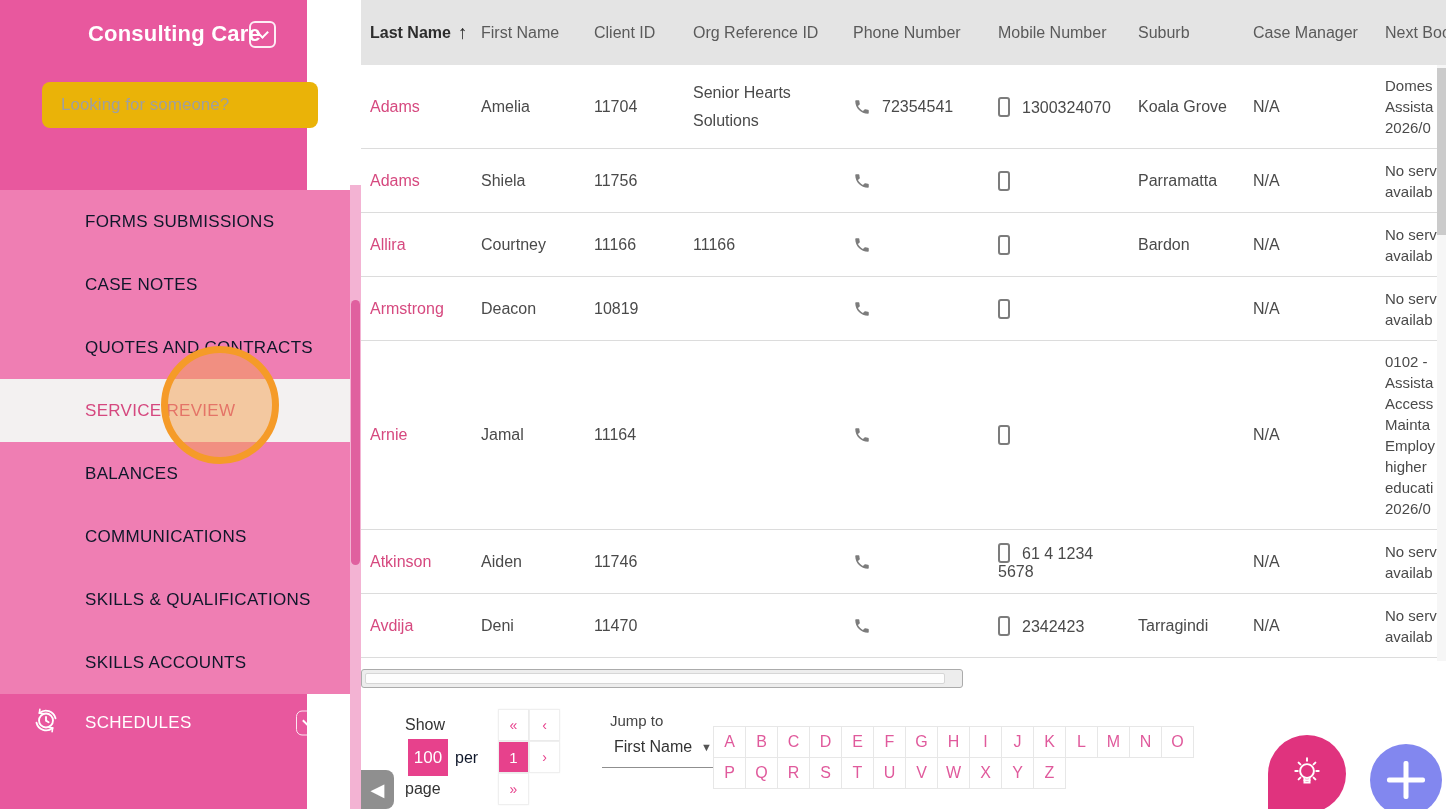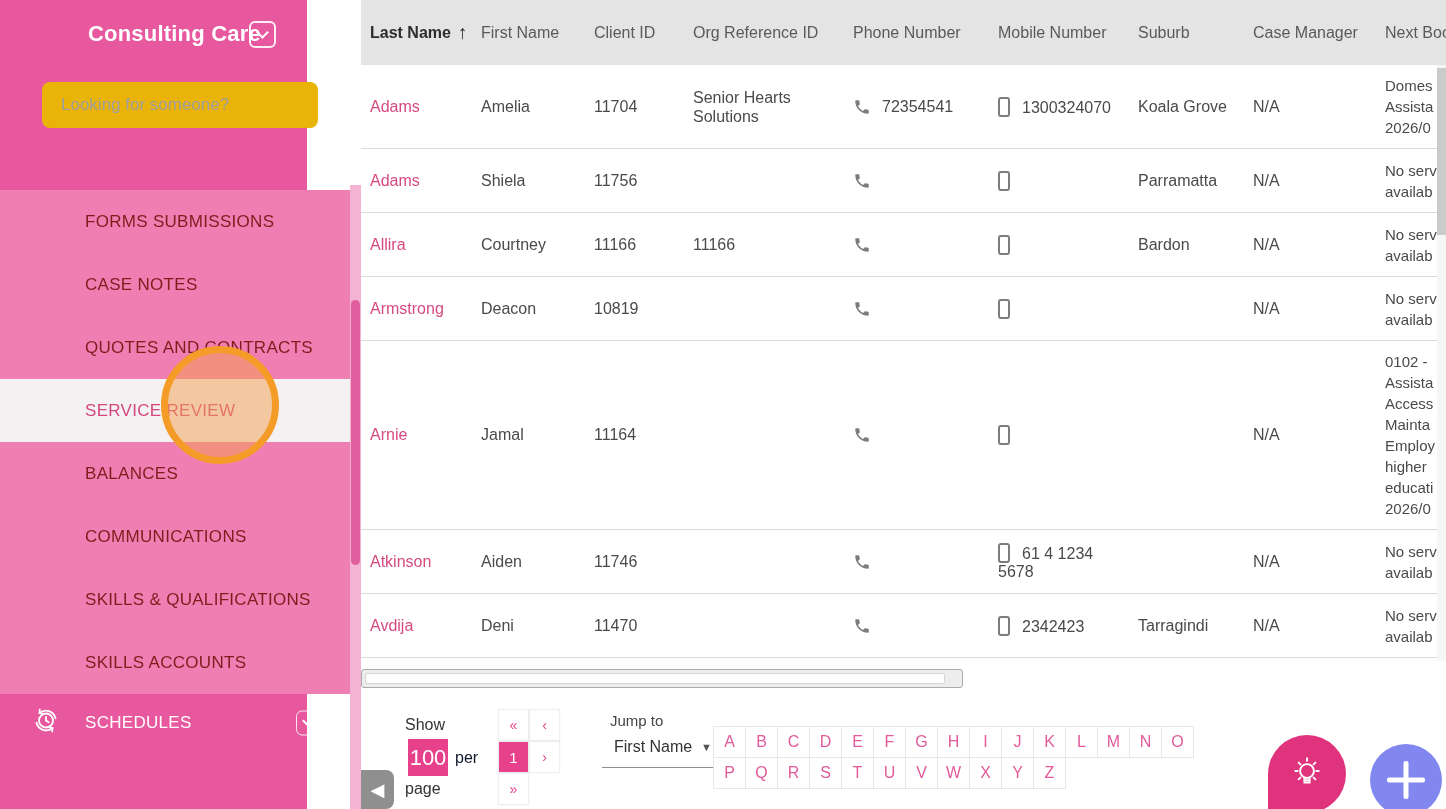--- a/index.html
+++ b/index.html
@@ -8,21 +8,21 @@
 
   
   .sidebar { position:absolute; left:0; top:0; width:307px; height:809px; background:#e8589e; }
   .sidebar-title { position:absolute; left:88px; top:21px; font-size:22px; font-weight:bold; color:#fff; letter-spacing:.2px; }
   .title-chev-box { position:absolute; left:249px; top:21px; width:27px; height:27px; border:2px solid rgba(255,255,255,.9); border-radius:6px; display:flex; align-items:center; justify-content:center; }
   .chev { width:9px; height:9px; border-left:2px solid #fff; border-bottom:2px solid #fff; transform:rotate(-45deg); margin-top:-4px; }
   .search-input { position:absolute; left:42px; top:82px; width:276px; height:46px; border:none; border-radius:8px; background:#eab308; padding:0 19px; font-size:17px; color:#555; font-family:"Liberation Sans", sans-serif; }
   .search-input::placeholder { color:#9f9f9f; }
 
   .submenu { position:absolute; left:0; top:190px; width:350px; background:#ef7eb3; }
-  .submenu-item { height:63px; display:flex; align-items:center; padding-left:85px; color:#7f1d1d; font-size:17px; letter-spacing:.3px; cursor:pointer; }
+  .submenu-item { height:63px; display:flex; align-items:center; padding-left:85px; color:#0f172a; font-size:17px; letter-spacing:.3px; cursor:pointer; }
   .submenu-item.selected { background:#f3f1f1; color:#d5487f; }
 
   .bottom-menu { position:absolute; left:0; top:694px; width:350px; }
   .bottom-item { height:57px; position:relative; display:flex; align-items:center; color:#fff; font-size:17px; letter-spacing:.3px; cursor:pointer; }
   .bottom-item .b-icon { position:absolute; left:31px; top:50%; transform:translateY(-50%); }
   .bottom-item .b-label { padding-left:85px; }
   .bottom-chev-box { position:absolute; right:29px; top:50%; transform:translateY(-50%); width:25px; height:25px; border:1.5px solid rgba(255,255,255,.85); border-radius:6px; display:flex; align-items:center; justify-content:center; }
 
   .sidebar-scrollbar { position:absolute; left:350px; top:185px; width:11px; height:624px; background:#f3b3d3; }
   .sidebar-scroll-thumb { position:absolute; left:1px; top:115px; width:9px; height:265px; border-radius:5px; background:#e0609f; }
@@ -43,35 +43,35 @@
   .c-org    { width:160px; }
   .c-phone  { width:145px; }
   .c-mobile { width:140px; }
   .c-suburb { width:115px; }
   .c-case   { width:132px; }
   .c-next   { flex:1; overflow:hidden; }
 
   .trow { display:flex; align-items:center; min-height:64px; border-bottom:1px solid #dcdcdc; font-size:16px; color:#4a4a4a; background:#fff; }
   .cell { padding-right:8px; overflow:hidden; }
   .lastname-link { color:#d6497f; cursor:pointer; }
-  .org-cell { line-height:19px; }
+  .org-cell { line-height:28px; }
   .phone-icon { vertical-align:-4px; margin-right:11px; }
   .mobile-icon { display:inline-block; width:12px; height:20px; border:2px solid #7c7c7c; border-radius:3px; vertical-align:-4px; margin-right:12px; }
   .cell-next { white-space:pre-line; font-size:15px; line-height:21px; padding:10px 0; color:#4a4a4a; }
 
   .v-scrollbar { position:absolute; left:1076px; top:65px; width:9px; height:596px; background:#f6f6f6; }
   .v-scroll-thumb { position:absolute; left:0; top:3px; width:9px; height:167px; background:#cbcbcb; }
 
   .h-scrollbar { position:absolute; left:0; top:669px; width:602px; height:19px; background:#ededed; border:1px solid #ababab; border-radius:3px; }
   .h-scroll-thumb { position:absolute; left:3px; top:3px; bottom:3px; width:calc(100% - 20px); background:#fdfdfd; border:1px solid #d6d6d6; border-radius:2px; }
 
   .collapse-btn { position:absolute; left:0; top:770px; width:33px; height:39px; background:#8f8f8f; border-radius:0 8px 8px 0; display:flex; align-items:center; justify-content:center; color:#fff; font-size:18px; cursor:pointer; }
 
   .show-label { position:absolute; left:44px; top:716px; font-size:16px; color:#333; }
-  .page-size-box { position:absolute; left:47px; top:739px; width:40px; height:37px; background:#e7418c; color:#fff; font-size:22px; display:flex; align-items:center; justify-content:center; cursor:pointer; }
+  .page-size-box { position:absolute; left:47px; top:739px; width:40px; height:37px; background:#e7418c; color:#fff; font-size:17px; display:flex; align-items:center; justify-content:center; cursor:pointer; }
   .per-label { position:absolute; left:94px; top:749px; font-size:16px; color:#0f172a; }
   .page-label { position:absolute; left:44px; top:780px; font-size:16px; color:#333; }
 
   .pager { position:absolute; left:137px; top:709px; display:grid; grid-template-columns:31px 31px; }
   .pager-btn { height:32px; background:#fff; border:1px solid #efefef; color:#e7418c; display:flex; align-items:center; justify-content:center; font-size:14px; cursor:pointer; box-shadow:0 0 2px rgba(0,0,0,.05); }
   .pager-btn.current { background:#e7418c; color:#fff; font-size:15px; }
 
   .jump { position:absolute; left:241px; top:712px; width:116px; }
   .jump-label { font-size:15px; color:#444; margin-left:8px; }
   .jump-select { display:flex; align-items:center; justify-content:space-between; margin-top:9px; padding:0 6px 11px 12px; border-bottom:1px solid #8f8f8f; font-size:16px; color:#333; cursor:pointer; }

